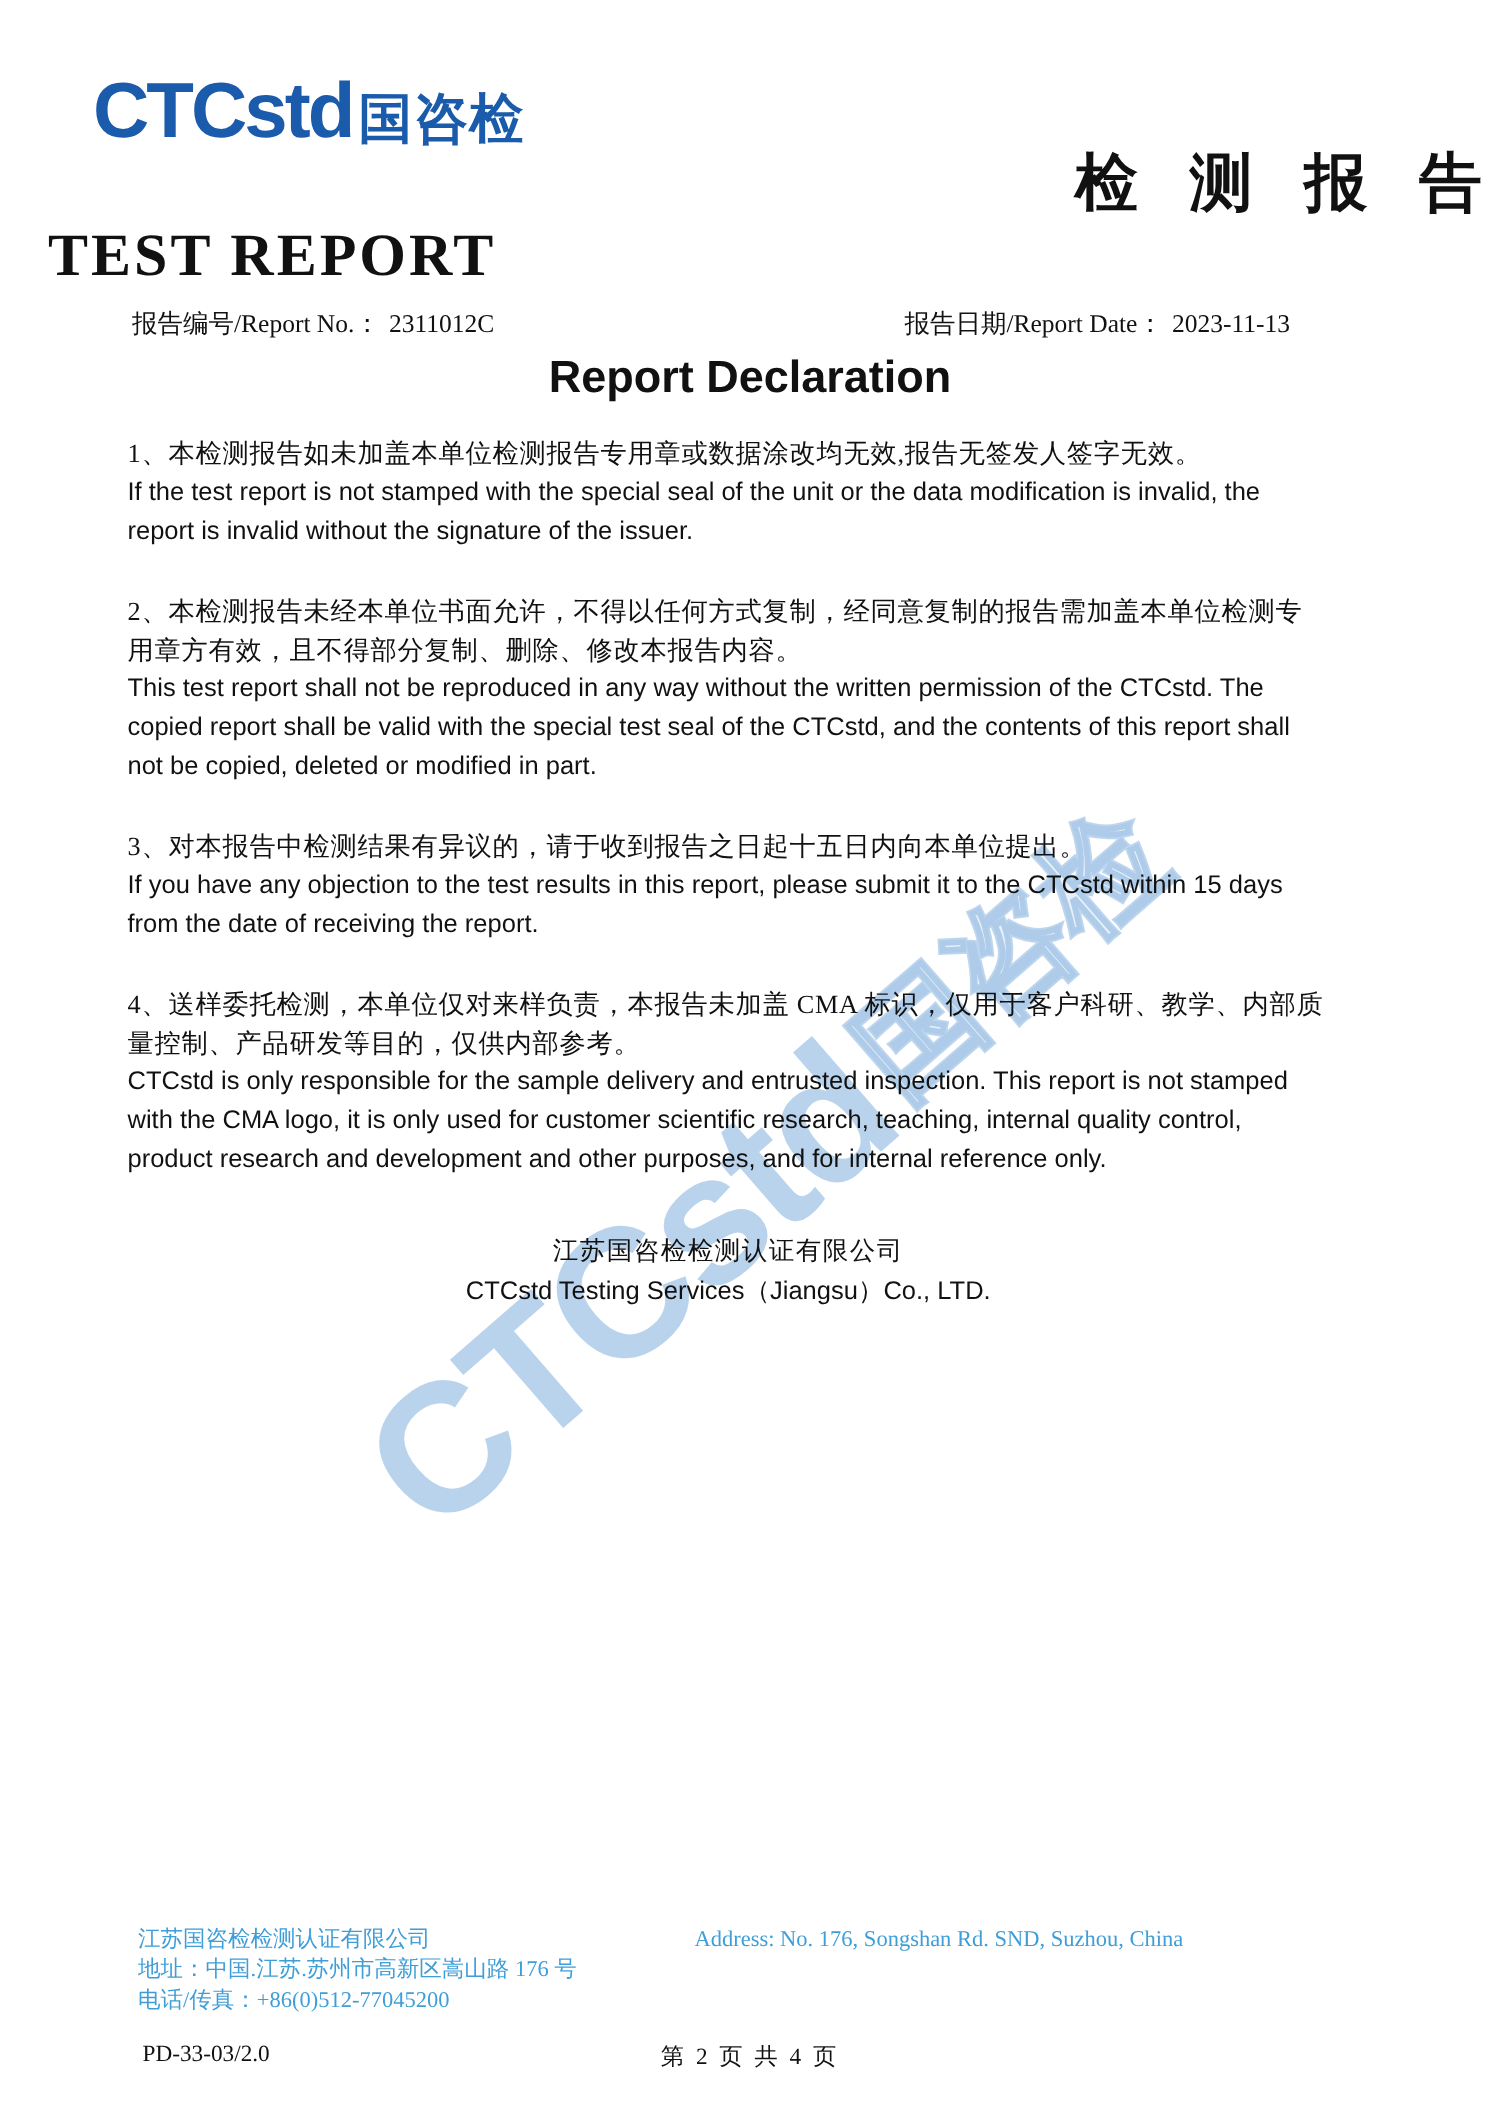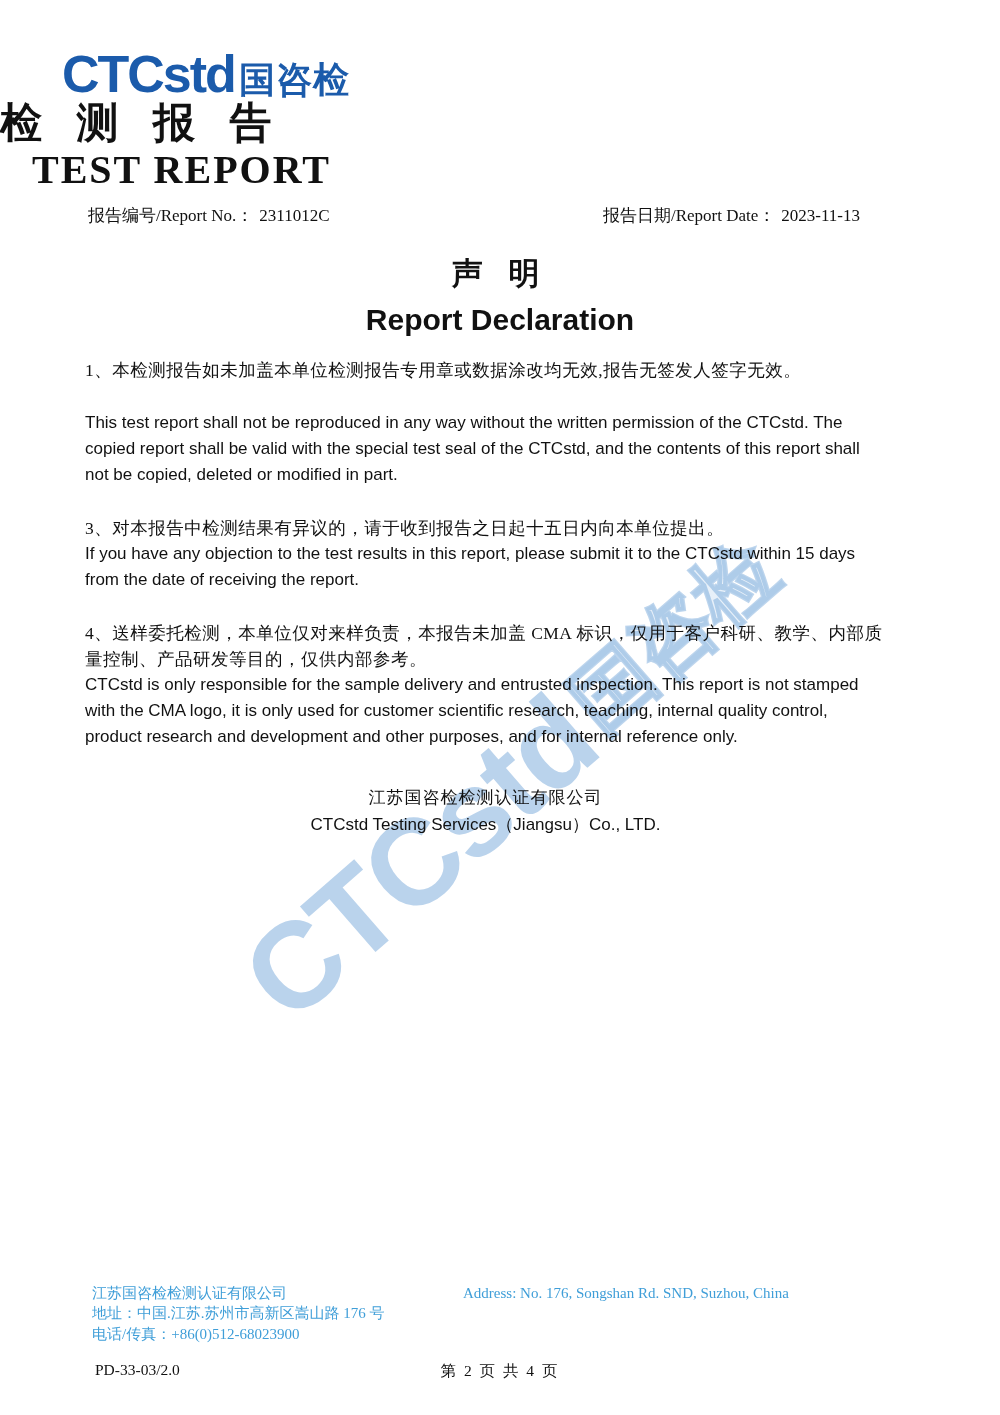--- a/index.html
+++ b/index.html
@@ -52,21 +52,21 @@
     display:flex;align-items:baseline;
     color:var(--logo-blue);
     font-family:var(--sans);
     font-weight:bold;
     line-height:1;
   }
   .logo-latin{font-size:52px;letter-spacing:-2px;}
   .logo-cjk{font-size:36px;margin-left:4px;letter-spacing:1px;}
   .title-cn{
     padding-top:98px;
-    text-align:left;
+    text-align:right;
     font-family:var(--serif);
     font-weight:bold;
     font-size:42px;
     letter-spacing:12px;
     line-height:1.2;
   }
   .title-en{
     text-align:left;
     font-family:var(--serif);
     font-weight:bold;
@@ -181,28 +181,29 @@
 
     <div class="meta-row">
       <div class="meta-item">
         <span>报告编号/Report No.：</span><span class="meta-value">2311012C</span>
       </div>
       <div class="meta-item">
         <span>报告日期/Report Date：</span><span class="meta-value">2023-11-13</span>
       </div>
     </div>
 
-    <div class="decl-title-cn">声 明</div>
     <div class="decl-title-en">Report Declaration</div>
 
     <div class="content">
       <div class="para">
         <p class="cn">1、本检测报告如未加盖本单位检测报告专用章或数据涂改均无效,报告无签发人签字无效。</p>
-      </div>
-      <div class="para">
+        <p class="en">If the test report is not stamped with the special seal of the unit or the data modification is invalid, the report is invalid without the signature of the issuer.</p>
+      </div>
+      <div class="para">
+        <p class="cn">2、本检测报告未经本单位书面允许，不得以任何方式复制，经同意复制的报告需加盖本单位检测专用章方有效，且不得部分复制、删除、修改本报告内容。</p>
         <p class="en">This test report shall not be reproduced in any way without the written permission of the CTCstd. The copied report shall be valid with the special test seal of the CTCstd, and the contents of this report shall not be copied, deleted or modified in part.</p>
       </div>
       <div class="para">
         <p class="cn">3、对本报告中检测结果有异议的，请于收到报告之日起十五日内向本单位提出。</p>
         <p class="en">If you have any objection to the test results in this report, please submit it to the CTCstd within 15 days from the date of receiving the report.</p>
       </div>
       <div class="para">
         <p class="cn">4、送样委托检测，本单位仅对来样负责，本报告未加盖 CMA 标识，仅用于客户科研、教学、内部质量控制、产品研发等目的，仅供内部参考。</p>
         <p class="en">CTCstd is only responsible for the sample delivery and entrusted inspection. This report is not stamped with the CMA logo, it is only used for customer scientific research, teaching, internal quality control, product research and development and other purposes, and for internal reference only.</p>
       </div>
@@ -212,21 +213,21 @@
         <div class="sig-en">CTCstd Testing Services（Jiangsu）Co., LTD.</div>
       </div>
     </div>
   </div>
 
   <div class="footer">
     <div class="footer-cols">
       <div class="footer-col-left">
         <div>江苏国咨检检测认证有限公司</div>
         <div>地址：中国.江苏.苏州市高新区嵩山路 176 号</div>
-        <div>电话/传真：+86(0)512-68023900</div>
+        <div>电话/传真：+86(0)512-77045200</div>
       </div>
       <div class="footer-col-right">
         <div>Address: No. 176, Songshan Rd. SND, Suzhou, China</div>
       </div>
     </div>
     <div class="footer-bottom">
       <span class="doc-code">PD-33-03/2.0</span>
       <span class="page-info">第 2 页 共 4 页</span>
     </div>
   </div>

